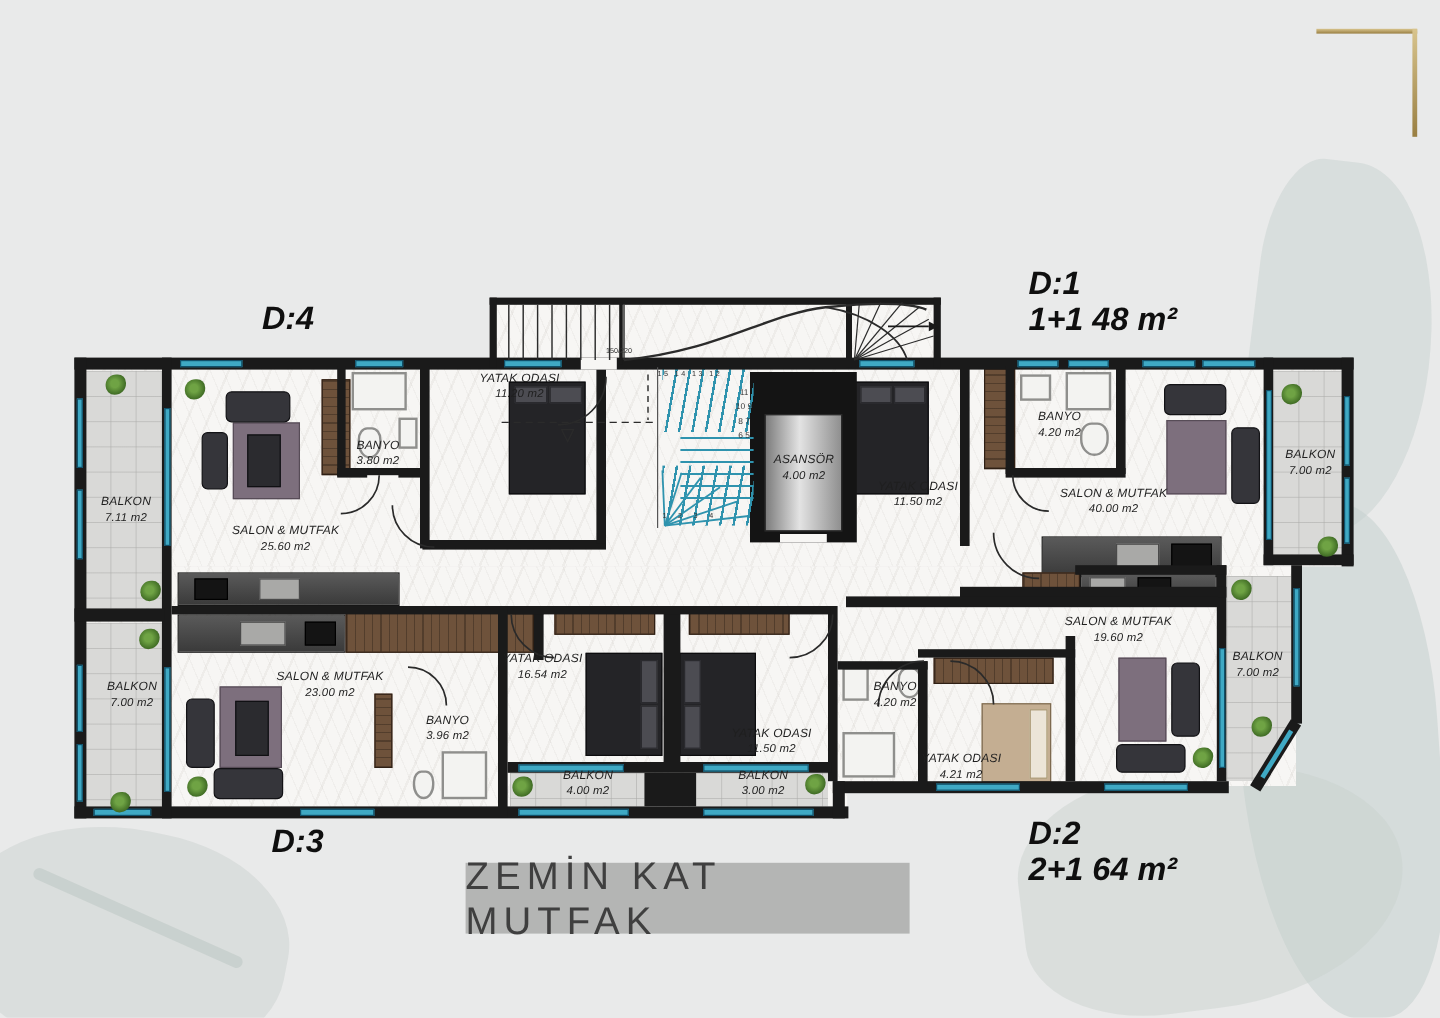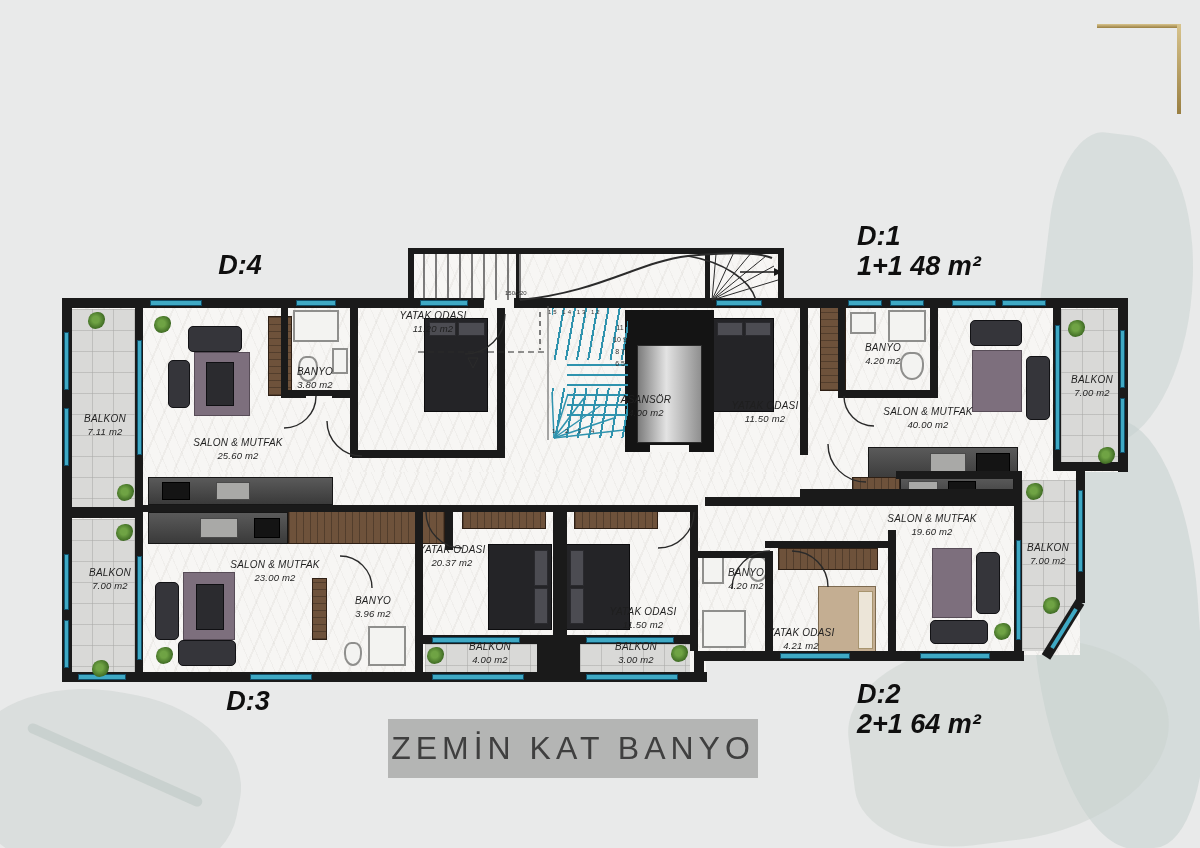--- a/index.html
+++ b/index.html
@@ -298,21 +298,21 @@
     <div class="area">25.60 m2</div>
   </div>
 <div class="room-label" style="left:250px;top:366px;">
   <div>BANYO</div>
     <div class="area">3.80 m2</div>
   </div>
 <div class="room-label" style="left:368px;top:310px;">
   <div>YATAK ODASI</div>
     <div class="area">11.20 m2</div>
   </div>
-<div class="room-label" style="left:581px;top:378px;margin-top:16px;">
+<div class="room-label" style="left:605px;top:378px;">
   <div>ASANSÖR</div>
     <div class="area">4.00 m2</div>
   </div>
 <div class="room-label" style="left:700px;top:400px;">
   <div>YATAK ODASI</div>
     <div class="area">11.50 m2</div>
   </div>
 <div class="room-label" style="left:818px;top:342px;">
   <div>BANYO</div>
     <div class="area">4.20 m2</div>
@@ -332,21 +332,21 @@
 <div class="room-label" style="left:210px;top:559px;">
   <div>SALON &amp; MUTFAK</div>
     <div class="area">23.00 m2</div>
   </div>
 <div class="room-label" style="left:308px;top:595px;">
   <div>BANYO</div>
     <div class="area">3.96 m2</div>
   </div>
 <div class="room-label" style="left:387px;top:544px;">
   <div>YATAK ODASI</div>
-    <div class="area">20.37 m2</div>
+    <div class="area">16.54 m2</div>
   </div>
 <div class="room-label" style="left:425px;top:641px;">
   <div>BALKON</div>
     <div class="area">4.00 m2</div>
   </div>
 <div class="room-label" style="left:578px;top:606px;">
   <div>YATAK ODASI</div>
     <div class="area">11.50 m2</div>
   </div>
 <div class="room-label" style="left:571px;top:641px;">
@@ -380,14 +380,14 @@
   <div>D:1</div>
   <div>1+1 48 m²</div>
 </div>
 <div class="unit-label unit-center" style="left:178px;top:686px;">D:3</div>
 <div class="unit-label" style="left:857px;top:679px;">
   <div>D:2</div>
   <div>2+1 64 m²</div>
 </div>
 
 <div class="title-bar">
-  <span class="title-text">ZEMİN KAT BANYO</span>
+  <span class="title-text">ZEMİN KAT MUTFAK</span>
 </div>
 
 </body></html>

